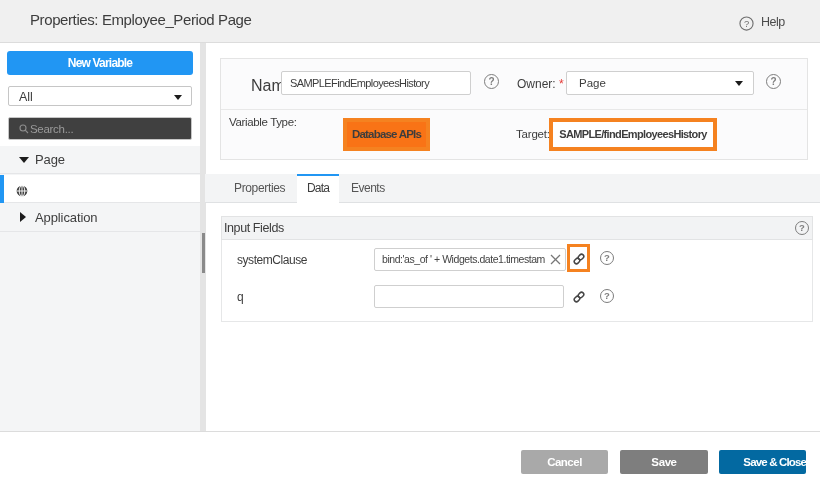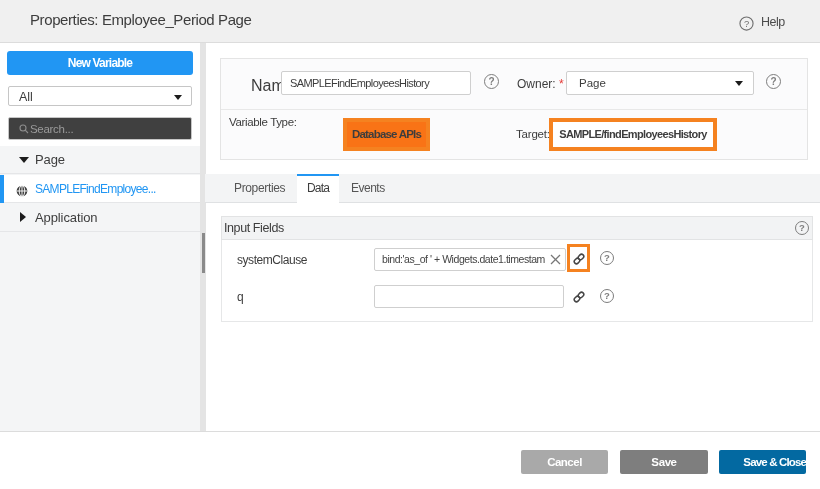--- a/index.html
+++ b/index.html
@@ -39,21 +39,20 @@
   <div class="abs" style="left:35px;top:6px;font-size:13px;letter-spacing:-0.1px;color:#3d3d3d;">Page</div>
 </div>
 <div class="abs" style="left:0;top:175px;width:200px;height:28px;background:#fff;border-bottom:1px solid #e5e6e8;">
   <div class="abs" style="left:0;top:0;width:4px;height:28px;background:#2196f3;"></div>
   <svg class="abs" style="left:16px;top:10px;" width="12" height="12" viewBox="0 0 13 13">
     <circle cx="6.5" cy="6.5" r="5.8" fill="#3f3f3f"></circle>
     <line x1="0.9" y1="6.5" x2="12.1" y2="6.5" stroke="#fff" stroke-width="1"></line>
     <line x1="6.5" y1="0.9" x2="6.5" y2="12.1" stroke="#fff" stroke-width="1"></line>
     <ellipse cx="6.5" cy="6.5" rx="3" ry="5.8" fill="none" stroke="#fff" stroke-width="1"></ellipse>
   </svg>
-  <div class="abs" style="left:35px;top:7px;font-size:12px;letter-spacing:-0.7px;color:#2196f3;">SAMPLEFindEmployee...</div>
 </div>
 <div class="abs" style="left:0;top:204px;width:200px;height:28px;border-bottom:1px solid #e5e6e8;">
   <div class="abs" style="left:20px;top:8px;width:0;height:0;border-top:5px solid transparent;border-bottom:5px solid transparent;border-left:6px solid #1c1c1c;"></div>
   <div class="abs" style="left:35px;top:6px;font-size:13px;letter-spacing:-0.1px;color:#3d3d3d;">Application</div>
 </div>
 
 <div class="abs" style="left:200px;top:43px;width:6px;height:388px;background:#e4e4e4;"></div>
 <div class="abs" style="left:202px;top:233px;width:3px;height:40px;background:#8a8a8a;"></div>
 
 <div class="abs" style="left:220px;top:58px;width:588px;height:102px;background:#fbfbfc;border:1px solid #e4e4e4;"></div>

